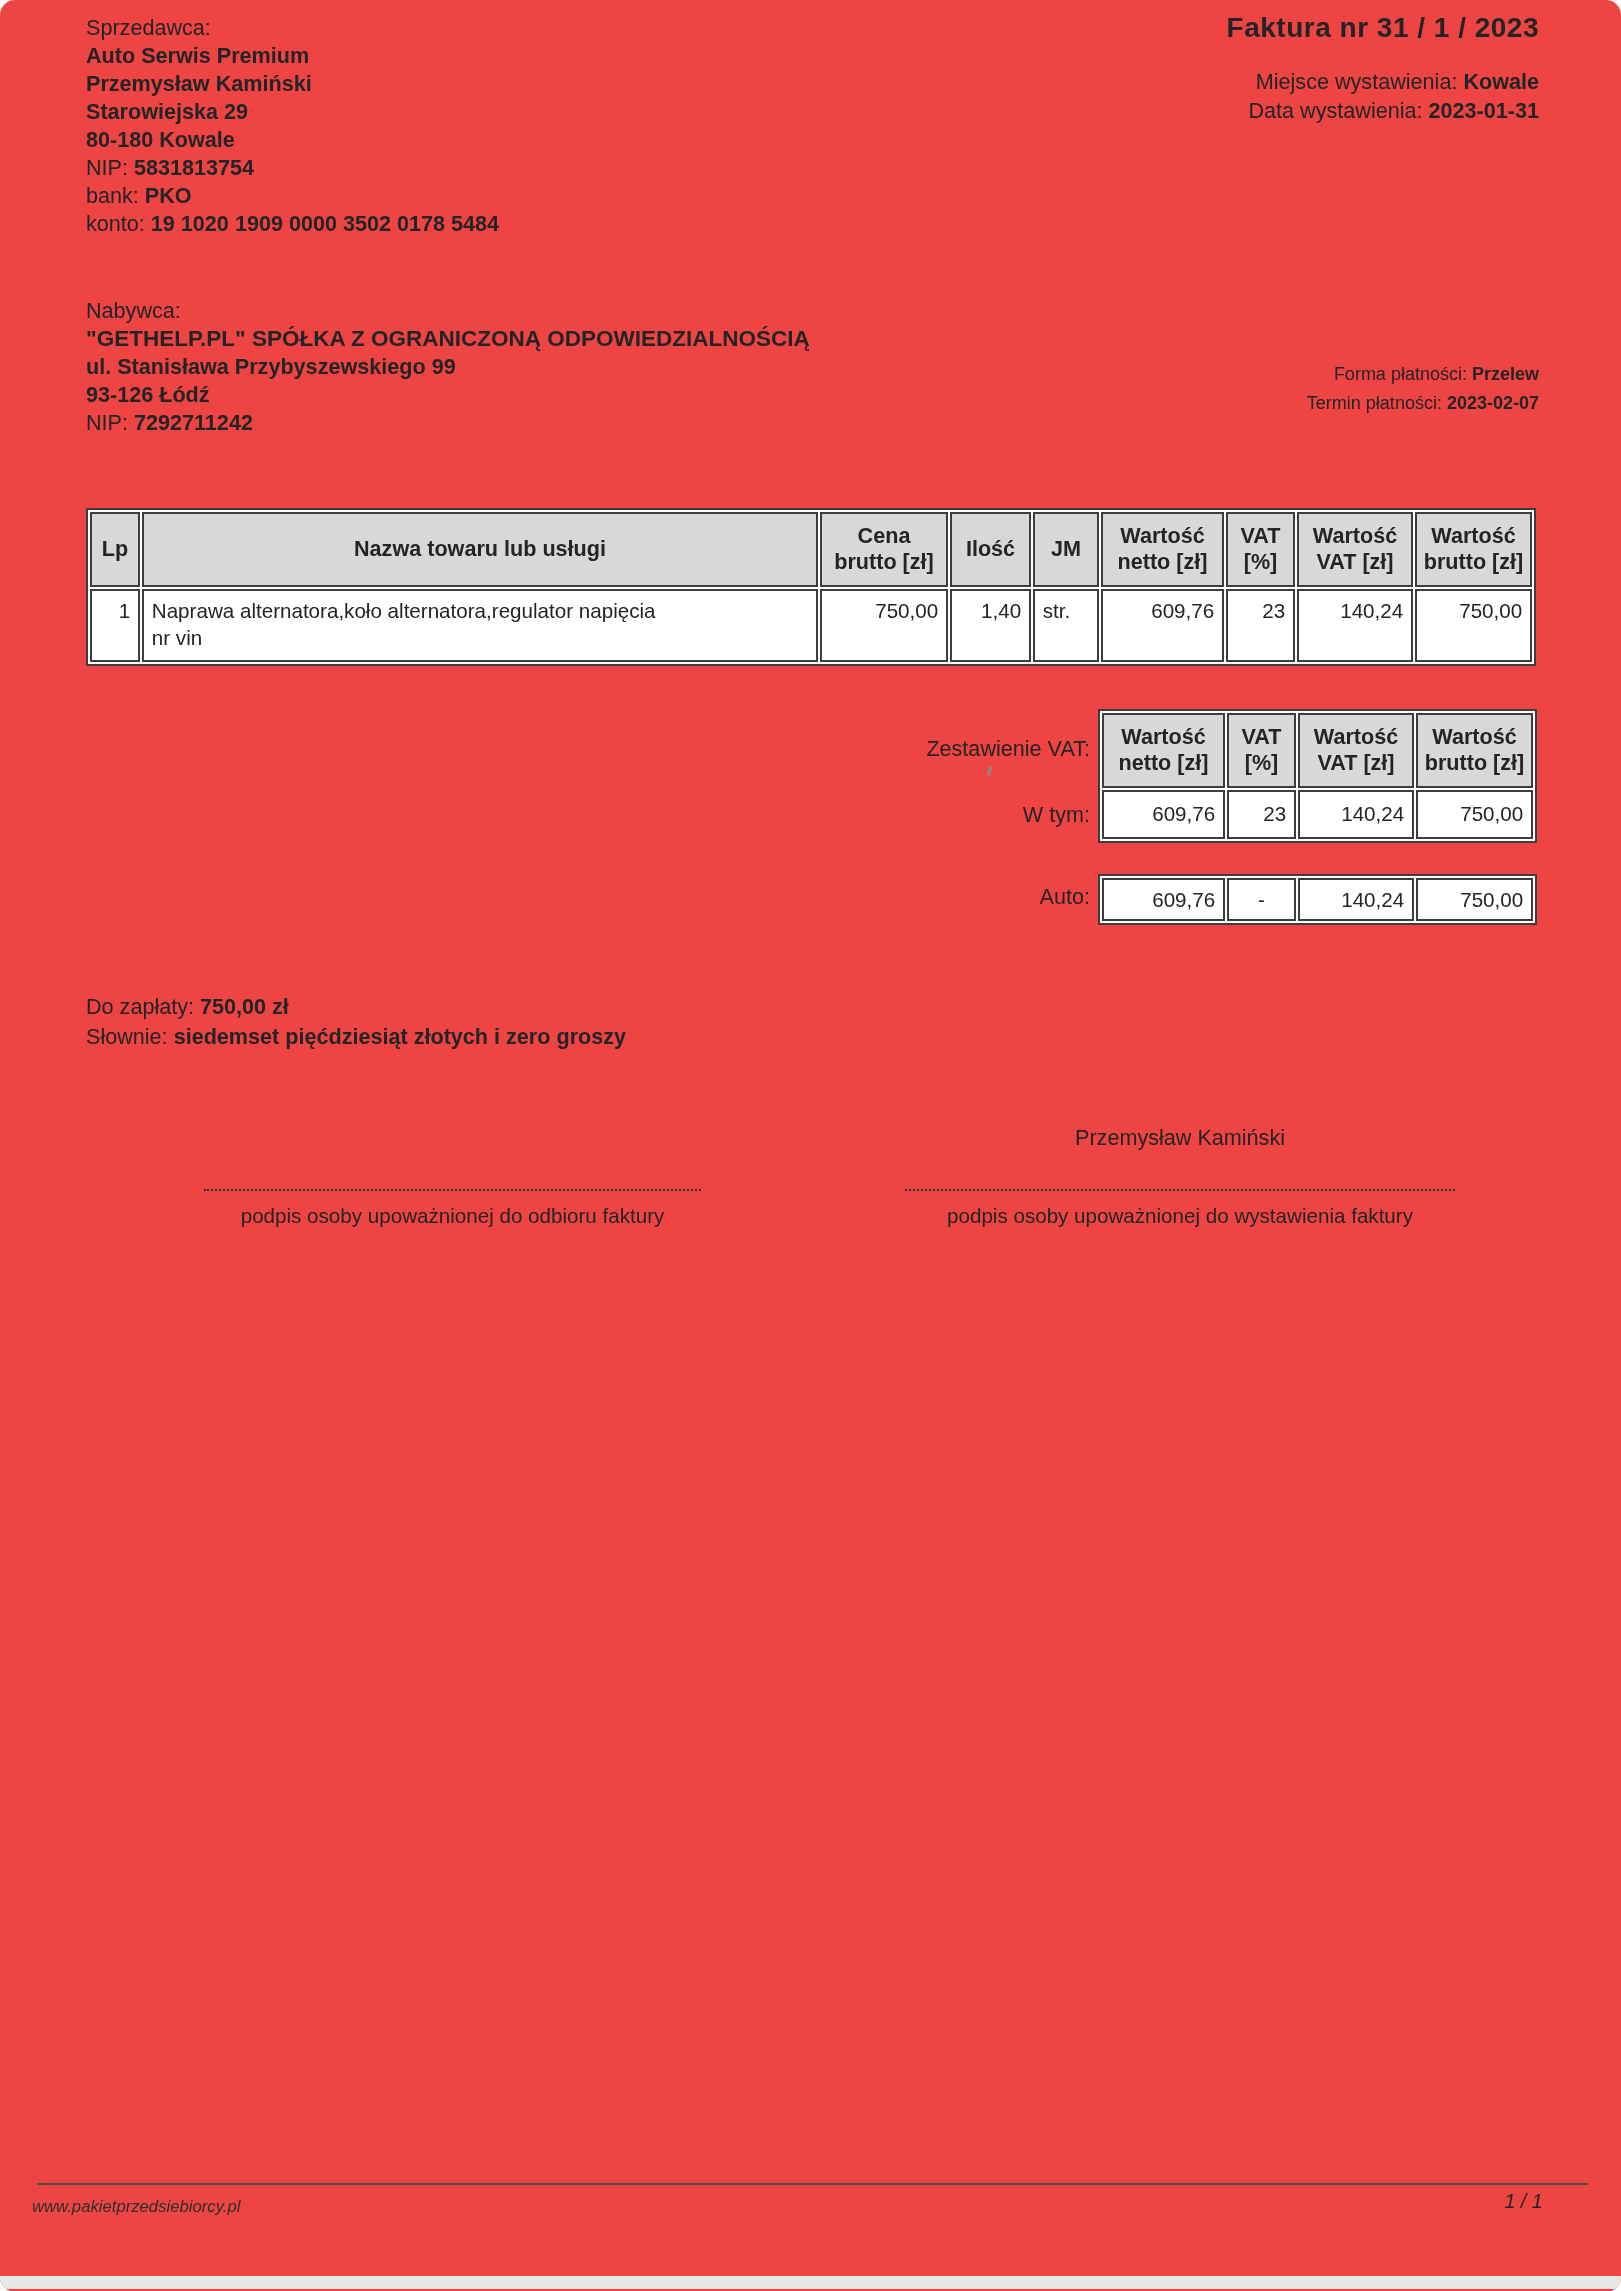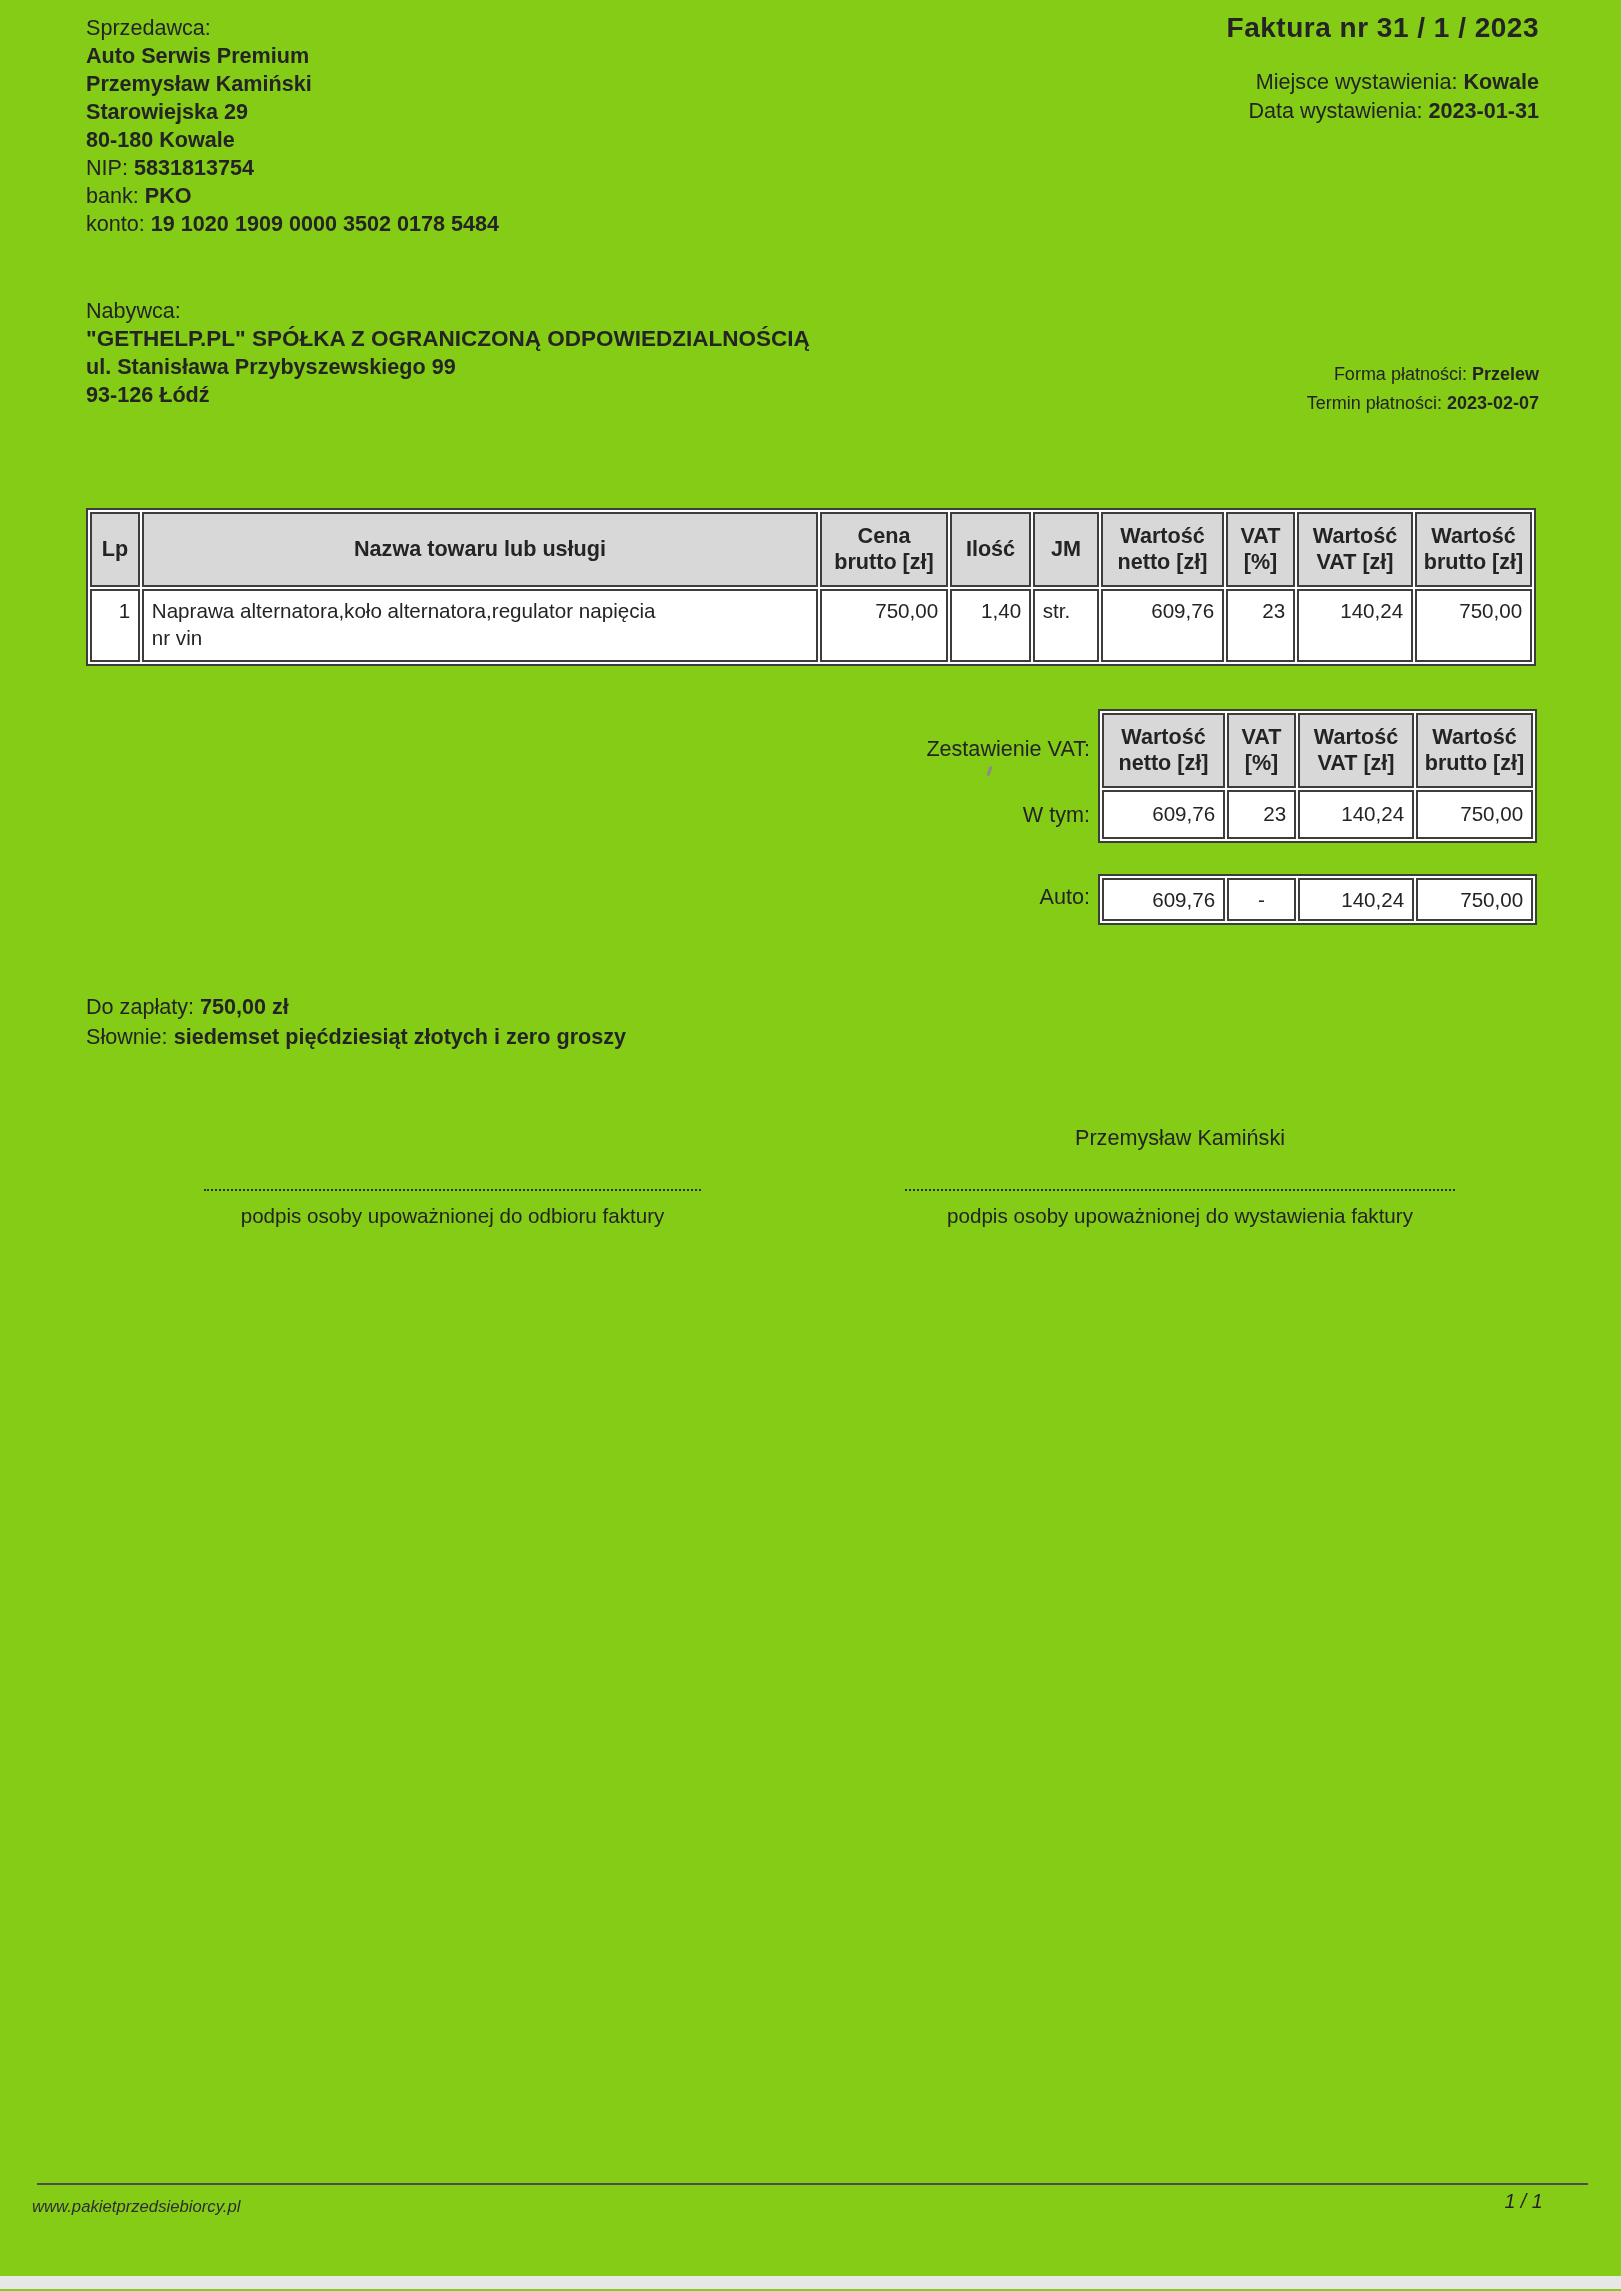--- a/index.html
+++ b/index.html
@@ -1,22 +1,23 @@
 <!DOCTYPE html>
 <html><head>
 <meta charset="utf-8">
 <style>
   html,body{margin:0;padding:0;background:#ffffff;}
   .page{
     position:relative;
     width:1621px;height:2292px;
-    background:#84cc16;
+    background:#ef4444;
     font-family:"Liberation Sans", sans-serif;
     color:#242424;
     overflow:hidden;
+    border-radius:15px;
   }
   .abs{position:absolute;}
   .b{font-weight:bold;}
   
   .seller-block{left:86px;top:13.7px;font-size:21.6px;line-height:28px;}
   .title-block{left:843px;top:11.8px;width:696px;text-align:right;font-size:28px;font-weight:bold;letter-spacing:0.5px;}
   .issue-block{left:843px;top:67px;width:696px;text-align:right;font-size:21.6px;line-height:29px;}
   .buyer-block{left:86px;top:297px;font-size:21.6px;line-height:28px;}
   .buyer-name{font-size:22.5px;}
   .payment-block{left:843px;top:320px;width:696px;text-align:right;font-size:18px;line-height:29px;margin-top:40px;}
@@ -95,20 +96,21 @@
   <div class="abs issue-block">
     <div><span>Miejsce wystawienia:</span> <span class="b">Kowale</span></div>
     <div><span>Data wystawienia:</span> <span class="b">2023-01-31</span></div>
   </div>
 
   <div class="abs buyer-block">
     <div>Nabywca:</div>
     <div class="b buyer-name">"GETHELP.PL" SPÓŁKA Z OGRANICZONĄ ODPOWIEDZIALNOŚCIĄ</div>
     <div class="b">ul. Stanisława Przybyszewskiego 99</div>
     <div class="b">93-126 Łódź</div>
+    <div><span>NIP:</span> <span class="b">7292711242</span></div>
   </div>
 
   <div class="abs payment-block">
     <div><span>Forma płatności:</span> <span class="b">Przelew</span></div>
     <div><span>Termin płatności:</span> <span class="b">2023-02-07</span></div>
   </div>
 
   <table class="abs grid items-table">
     <colgroup>
       <col style="width:50px">

